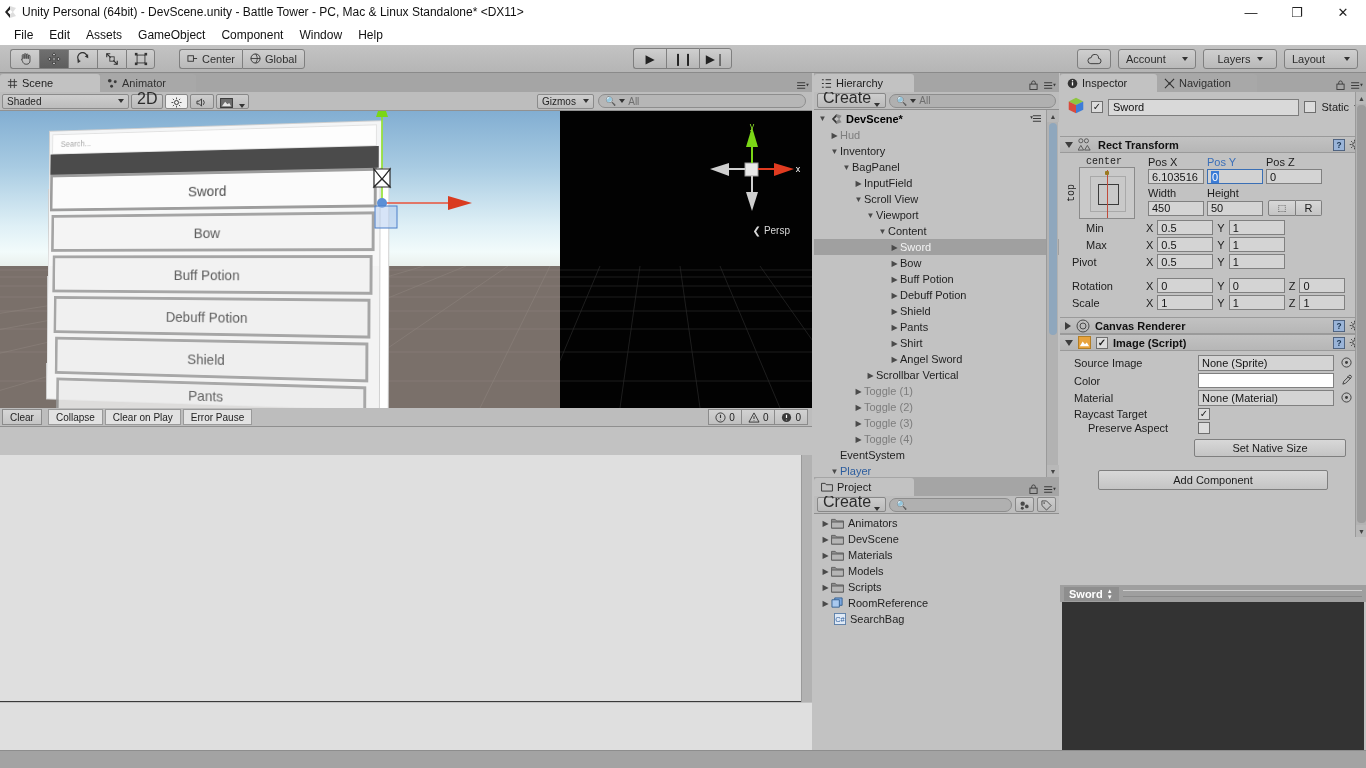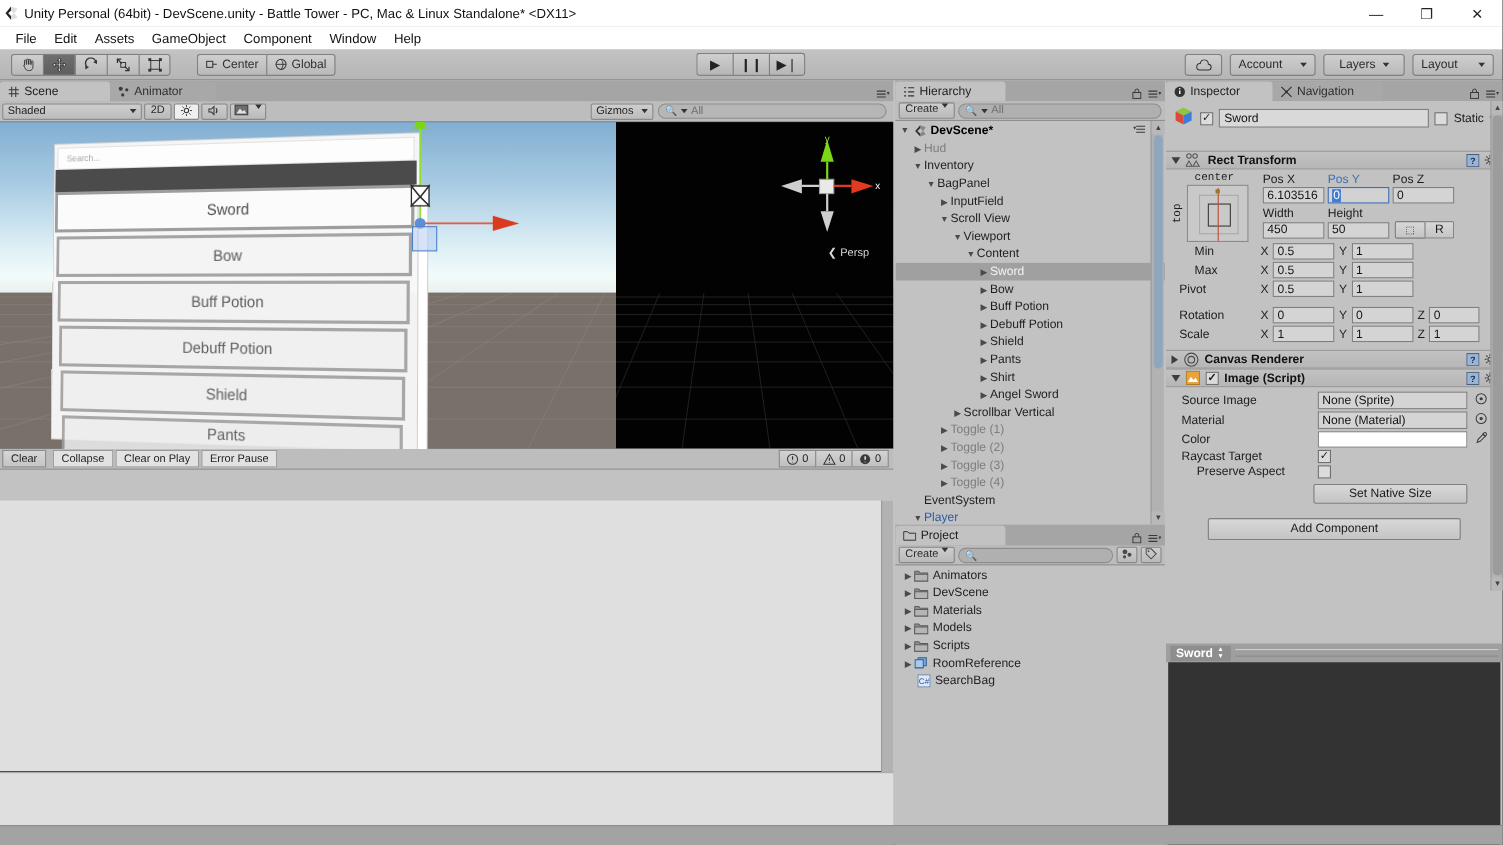--- a/index.html
+++ b/index.html
@@ -73,21 +73,21 @@
   .tab {
     height:18px; display:flex; align-items:center; gap:4px; padding:0 9px 0 7px;
     background:#a8a8a8; color:#303030; font-size:11px;
     border-radius:3px 3px 0 0;
   }
   .tab.active { background:#c2c2c2; color:#1d1d1d; }
   .tab-right { position:absolute; right:3px; bottom:2px; display:flex; gap:5px; align-items:center; color:#3a3a3a; font-size:10px; }
 
   .subbar { height:18px; background:#bdbdbd; border-bottom:1px solid #8f8f8f; display:flex; align-items:center; padding:0 3px; gap:3px; }
   .sb-btn {
-    height:15px; padding:0 5px; font-size:10px; display:flex; align-items:flex-start; gap:3px;
+    height:15px; padding:0 5px; font-size:16px; display:flex; align-items:flex-end; gap:3px;
     background:linear-gradient(#cdcdcd,#bababa); border:1px solid #888; border-radius:2px; color:#2b2b2b;
   }
   .searchfield {
     height:14px; flex:1; background:#b0b0b0; border:1px solid #8d8d8d; border-radius:7px;
     display:flex; align-items:center; padding:0 6px; font-size:10px; color:#6e6e6e; gap:3px;
   }
   .searchfield .mag { font-size:9px; color:#555; }
 
   
   #scene-panel { left:0; top:73px; width:812px; height:335px; }
@@ -986,51 +986,51 @@
             <span>None (Sprite)</span>
           </div>
         <span style="margin-left:3px">
           <svg width="11" height="11" viewBox="0 0 12 12">
               <circle cx="6" cy="6" r="5" fill="none" stroke="#3a3a3a"></circle>
               <circle cx="6" cy="6" r="1.6" fill="#3a3a3a"></circle>
             </svg>
         </span>
       </div>
       <div class="row" style="padding-left:14px">
-        <span class="lbl" style="width:120px">Material</span>
-        <div class="num" style="width:136px;height:16px">
-            <span>None (Material)</span>
-          </div>
-        <span style="margin-left:3px">
-          <svg width="11" height="11" viewBox="0 0 12 12">
-              <circle cx="6" cy="6" r="5" fill="none" stroke="#3a3a3a"></circle>
-              <circle cx="6" cy="6" r="1.6" fill="#3a3a3a"></circle>
-            </svg>
-        </span>
-      </div>
-      <div class="row" style="padding-left:14px">
         <span class="lbl" style="width:120px">Color</span>
         <div style="width:136px;height:15px;background:#ffffff;border:1px solid #808080"></div>
         <span style="margin-left:3px">
           <svg width="12" height="12" viewBox="0 0 13 13">
               <path d="M2 11l1-3 5-5 2 2-5 5z" fill="none" stroke="#3a3a3a"></path>
               <path d="M8.5 1.8a1.6 1.6 0 012.3 2.3l-1 1-2.3-2.3z" fill="none" stroke="#3a3a3a"></path>
             </svg>
         </span>
       </div>
       <div class="row" style="padding-left:14px">
+        <span class="lbl" style="width:120px">Material</span>
+        <div class="num" style="width:136px;height:16px">
+            <span>None (Material)</span>
+          </div>
+        <span style="margin-left:3px">
+          <svg width="11" height="11" viewBox="0 0 12 12">
+              <circle cx="6" cy="6" r="5" fill="none" stroke="#3a3a3a"></circle>
+              <circle cx="6" cy="6" r="1.6" fill="#3a3a3a"></circle>
+            </svg>
+        </span>
+      </div>
+      <div class="row" style="padding-left:14px">
         <span class="lbl" style="width:120px">Raycast Target</span>
         <span class="cb">✓</span>
       </div>
       <div class="row" style="padding-left:28px">
         <span class="lbl" style="width:106px">Preserve Aspect</span>
         <span class="cb"></span>
       </div>
       <div class="row" style="padding-left:134px;margin-top:3px">
-        <div class="bigbtn" style="width:140px">
+        <div class="bigbtn" style="width:152px">
           <span>Set Native Size</span>
         </div>
       </div>
 
       <div class="row" style="justify-content:center;margin-top:11px">
         <div class="bigbtn" style="width:230px;height:20px">
           <span>Add Component</span>
         </div>
       </div>
 

